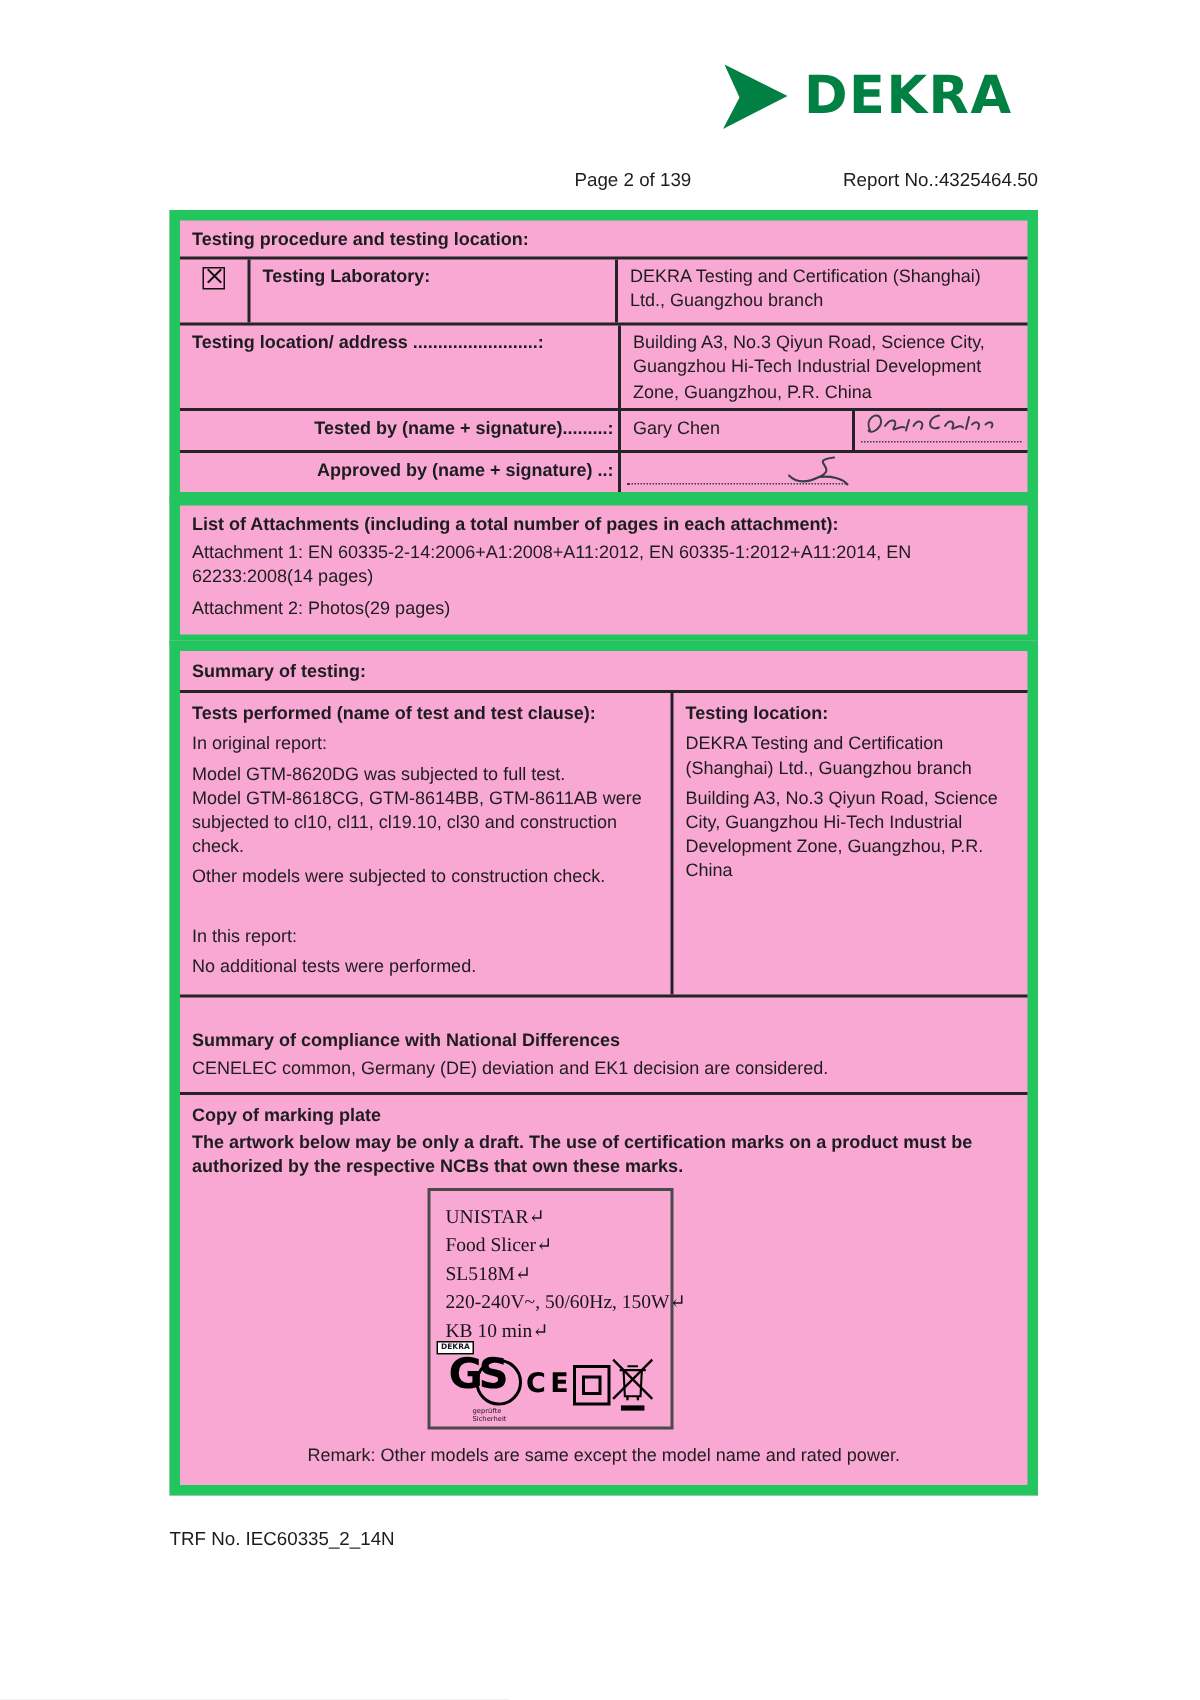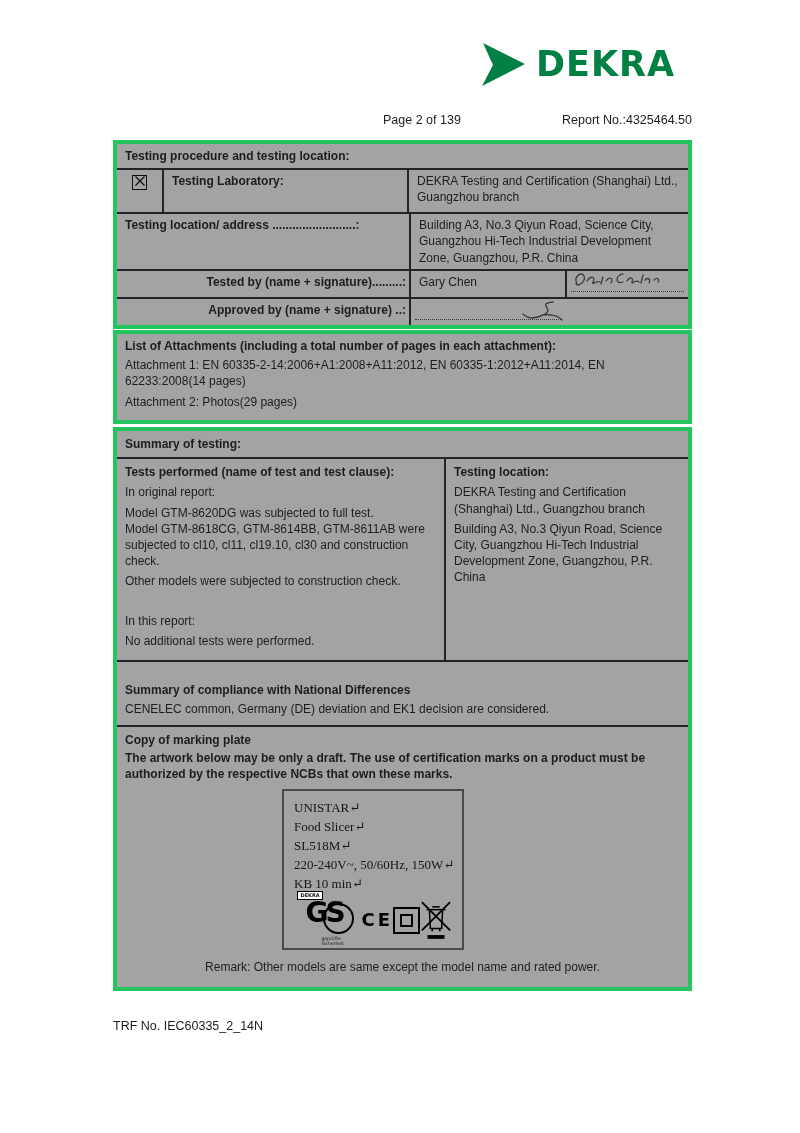--- a/index.html
+++ b/index.html
@@ -14,21 +14,21 @@
   
   .logo { position:absolute; top:38px; left:478px; display:flex; align-items:center; height:54px; }
   .logo-text { font-size:35px; font-weight:bold; letter-spacing:1px; margin-left:8px; font-family:"DejaVu Sans", sans-serif; }
 
   
   .meta { position:absolute; top:112px; left:113px; width:579px; display:flex; font-size:12.5px; }
   .meta .pageinfo { margin-left:270px; }
   .meta .reportno { margin-left:auto; }
 
   
-  .box { position:absolute; left:113px; width:579px; border:4px solid #22c55e; box-sizing:border-box; background:#a3a3a3; }
+  .box { position:absolute; left:113px; width:579px; border:7px solid #22c55e; box-sizing:border-box; background:#f9a8d4; }
   .cell { padding:3px 8px; box-sizing:border-box; }
 
   
   .t1 { top:140px; }
   .t1-head { padding:4px 8px; border-bottom:2px solid #242428; min-height:26px; box-sizing:border-box; }
   .t1-row { display:grid; border-bottom:2px solid #242428; }
   .t1-row:last-child { border-bottom:none; }
   .r-lab { grid-template-columns:45px 245px 1fr; min-height:42px; }
   .r-loc { grid-template-columns:292px 1fr; min-height:54px; }
   .r-sig { grid-template-columns:292px 156px 1fr; min-height:26px; }
@@ -54,21 +54,21 @@
   .t2-right { border-left:2px solid #242428; }
   .t2-left .th, .t2-right .th { margin-bottom:4px; }
   .blankline { min-height:15px; }
   .t2-comp { padding:20px 8px 7px 8px; border-bottom:2px solid #242428; }
   .t2-comp .th { margin-bottom:3px; }
   .t2-mark { padding:5px 8px 8px 8px; }
   .t2-mark .note { margin-top:2px; }
 
   
   .plate {
-    margin:7px 0 0 157px; width:182px; min-height:150px; box-sizing:border-box;
+    margin:7px 0 0 157px; width:164px; min-height:150px; box-sizing:border-box;
     border:2px solid #4a4a4a; padding:7px 10px 5px 10px;
     font-family:"Liberation Serif","DejaVu Serif",serif; font-size:13px; color:#15151a;
   }
   .plate .pl { line-height:19px; white-space:nowrap; }
   .marks { display:flex; align-items:center; justify-content:flex-end; margin-top:4px; height:46px; }
 
   .gs { position:relative; width:58px; height:44px; }
   .gs-circle { position:absolute; left:20px; top:5px; width:31px; height:31px; border:2.5px solid #000; border-radius:50%; box-sizing:border-box; }
   .gs-letters { position:absolute; left:2px; top:1px; font-family:"DejaVu Sans",sans-serif; font-weight:bold; font-size:28px; line-height:28px; letter-spacing:-3px; color:#000; }
   .gs-brand { position:absolute; left:-6px; top:-7px; border:1px solid #000; background:#fff; font-size:5px; line-height:7px; padding:0 2px; font-family:"DejaVu Sans",sans-serif; font-weight:bold; }

